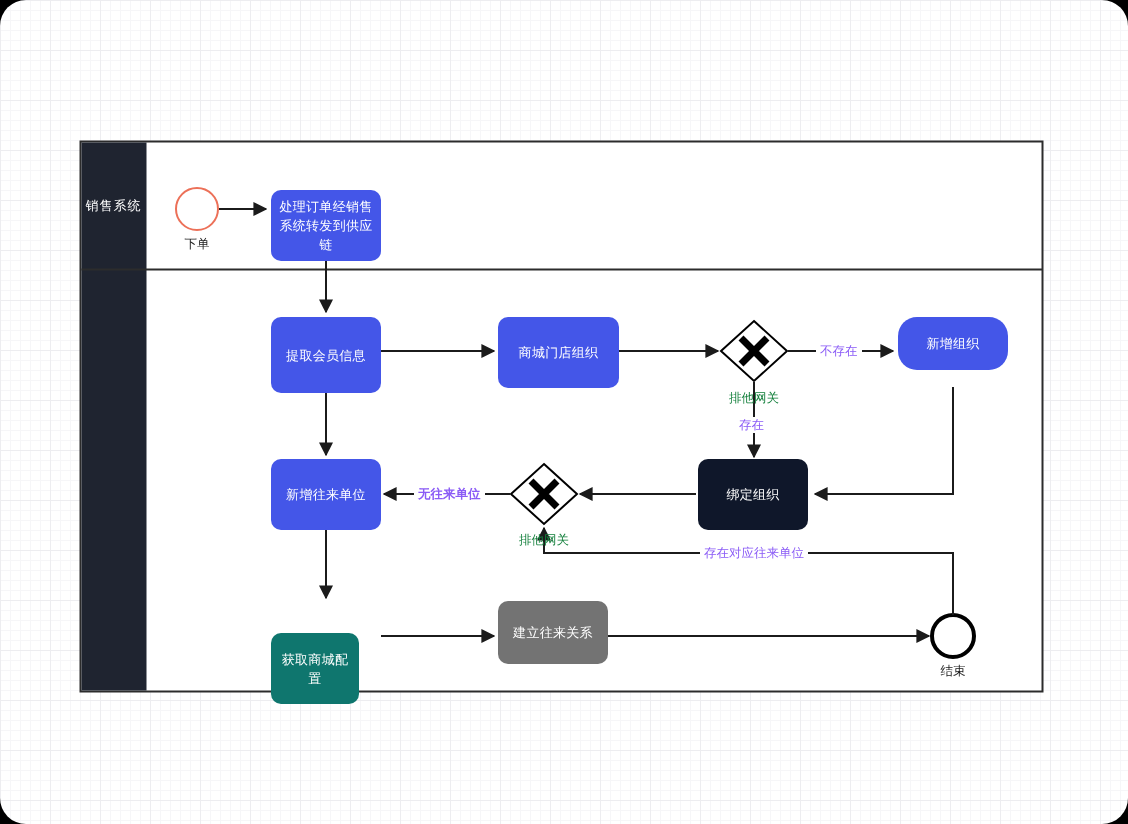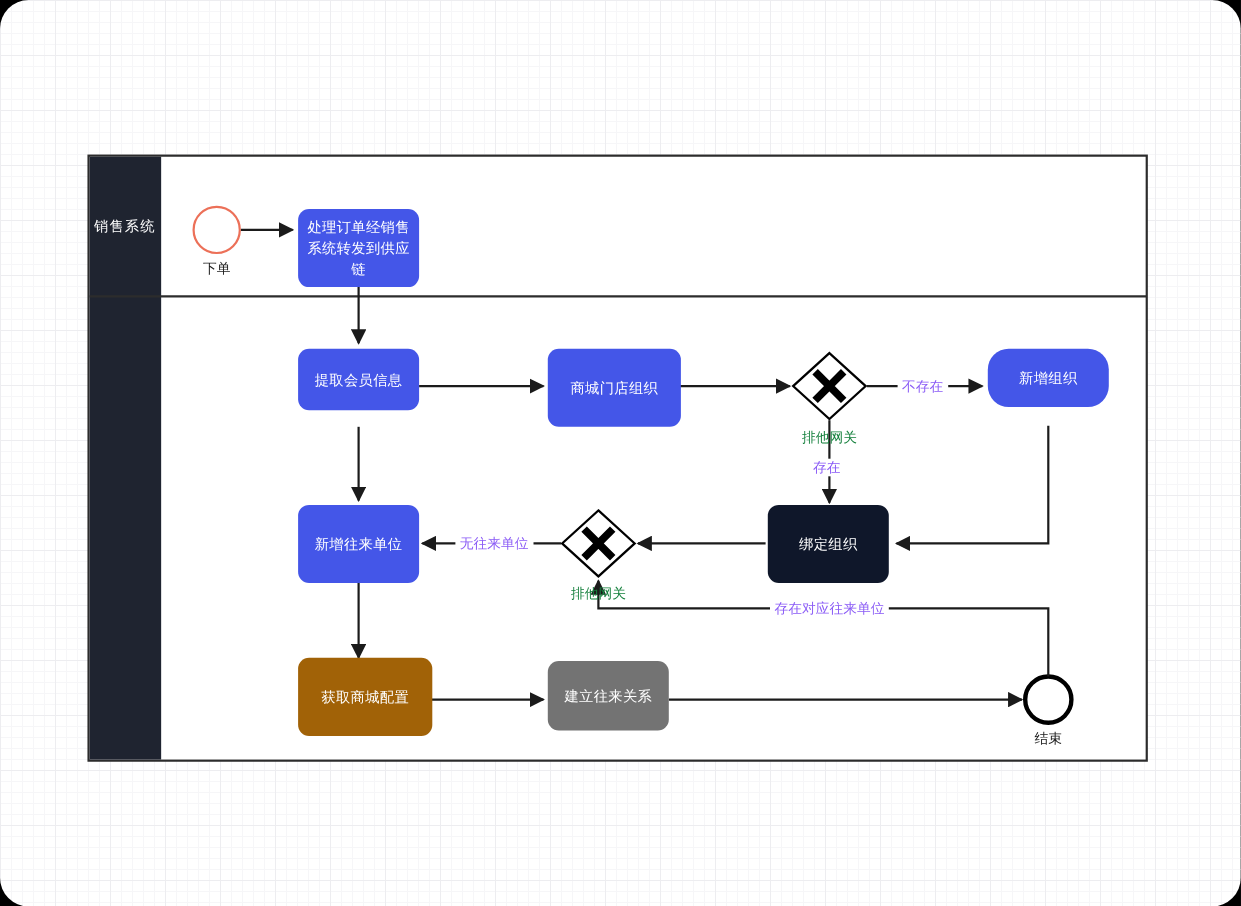--- a/index.html
+++ b/index.html
@@ -138,32 +138,32 @@
     <line x1="381" y1="636" x2="494" y2="636" stroke="#1b1b1b" stroke-width="2" marker-end="url(#arrow)"></line>
 
     <line x1="608" y1="636" x2="929" y2="636" stroke="#1b1b1b" stroke-width="2" marker-end="url(#arrow)"></line>
 
     <path d="M 953 615 L 953 553 L 544 553 L 544 528" fill="none" stroke="#1b1b1b" stroke-width="2" marker-end="url(#arrow)"></path>
   </svg>
 
   <div class="lane-label" style="left:81px; top:142px; width:65px; height:127px;">销售系统</div>
 
   <div class="node task" style="left:271px; top:174px; width:110px; height:71px; background:#4456e8;margin-top:16px;">处理订单经销售系统转发到供应链</div>
-  <div class="node task" style="left:271px; top:317px; width:110px; height:56px; background:#4456e8;">提取会员信息</div>
+  <div class="node task" style="left:271px; top:317px; width:110px; height:76px; background:#4456e8;">提取会员信息</div>
   <div class="node task" style="left:498px; top:317px; width:121px; height:71px; background:#4456e8;">商城门店组织</div>
   <div class="node task" style="left:898px; top:317px; width:110px; height:53px; background:#4456e8;border-radius:19px;">新增组织</div>
   <div class="node task" style="left:698px; top:459px; width:110px; height:71px; background:#0f172a;">绑定组织</div>
   <div class="node task" style="left:271px; top:459px; width:110px; height:71px; background:#4456e8;">新增往来单位</div>
-  <div class="node task" style="left:271px; top:598px; width:122px; height:71px; background:#a16207;">获取商城配置</div>
+  <div class="node task" style="left:271px; top:633px; width:88px; height:71px; background:#0f766e;">获取商城配置</div>
   <div class="node task" style="left:498px; top:601px; width:110px; height:63px; background:#737373;">建立往来关系</div>
 
   <div class="event-label" style="left:172px; top:236px; width:50px;">下单</div>
   <div class="event-label" style="left:928px; top:663px; width:50px;">结束</div>
 
   <div class="gw-label" style="left:714px; top:390px; width:80px;">排他网关</div>
   <div class="gw-label" style="left:504px; top:532px; width:80px;">排他网关</div>
 
   <div class="edge-label" style="left:816px; top:343px;">不存在</div>
   <div class="edge-label" style="left:735px; top:417px;">存在</div>
-  <div class="edge-label" style="left:414px; top:486px;">无往来单位</div>
+  <div class="edge-label" style="left:414px; top:486px;font-weight:bold;">无往来单位</div>
   <div class="edge-label" style="left:700px; top:545px;">存在对应往来单位</div>
 
 </div>
 
 </body></html>

